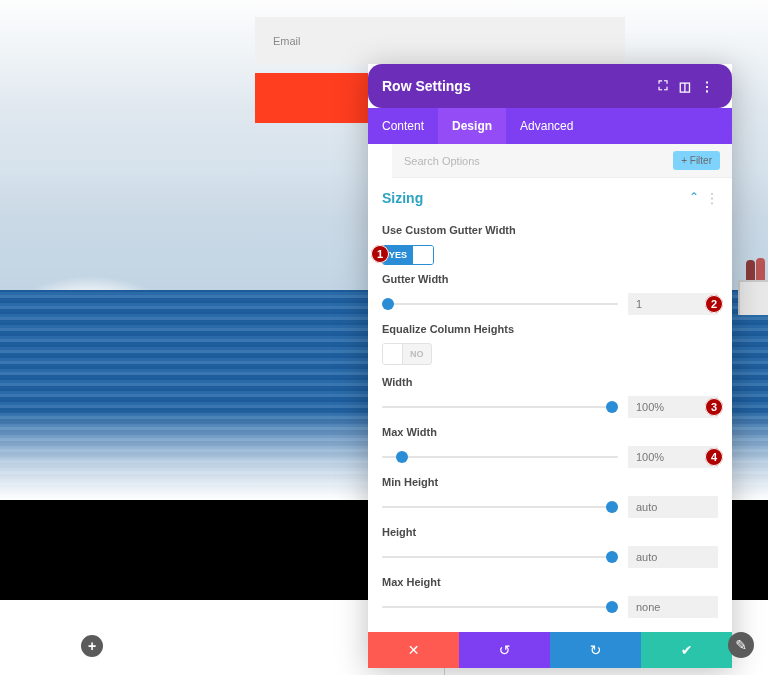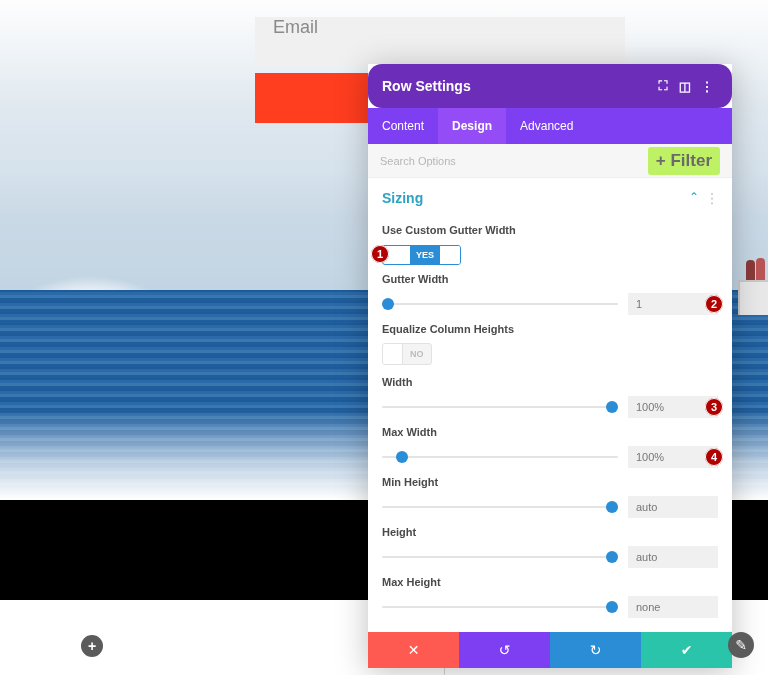--- a/index.html
+++ b/index.html
@@ -15,44 +15,44 @@
           pointer-events:none;}
   .sea{position:absolute;top:290px;left:0;right:0;height:210px;
        background:repeating-linear-gradient(180deg,#1d5b9a 0 2px,#2a6aa8 2px 5px,#3a77b0 5px 8px,#1f5e9d 8px 11px);}
   .sea::after{content:"";position:absolute;bottom:0;left:0;right:0;height:90px;
        background:linear-gradient(to top,#fff 0%,rgba(255,255,255,.7) 40%,transparent 100%);}
   .boat{position:absolute;right:0;top:225px;width:30px;height:90px;pointer-events:none;}
   .boat .deck{position:absolute;bottom:0;width:30px;height:35px;background:#e8e8e8;border-left:2px solid #c9c9c9;border-top:2px solid #c9c9c9;}
   .boat .p1{position:absolute;bottom:35px;left:8px;width:9px;height:20px;background:#8a3a3a;border-radius:4px 4px 0 0;}
   .boat .p2{position:absolute;bottom:35px;left:18px;width:9px;height:22px;background:#b55;border-radius:4px 4px 0 0;}
   .black-strip{position:absolute;top:500px;left:0;right:0;height:100px;background:#000;}
-  .email-box{position:absolute;top:17px;left:255px;width:370px;height:48px;background:#f0f0f0;display:flex;align-items:flex-start;padding:0 18px;color:#8a8a8a;font-size:18px;}
+  .email-box{position:absolute;top:17px;left:255px;width:370px;height:48px;background:#f0f0f0;display:flex;align-items:center;padding:0 18px;color:#8a8a8a;font-size:11px;}
   .orange-btn{position:absolute;top:73px;left:255px;width:370px;height:50px;background:#ff3d1f;}
   .add-circle{position:absolute;left:81px;top:635px;width:22px;height:22px;border-radius:50%;background:#5b5b5b;color:#fff;display:flex;align-items:center;justify-content:center;font-size:14px;font-weight:600;}
   .vline{position:absolute;left:444px;top:625px;width:1px;height:50px;background:#d4d4d4;}
 
   
   .modal{position:absolute;left:368px;top:64px;width:364px;background:#fff;box-shadow:0 4px 30px rgba(0,0,0,.25);display:flex;flex-direction:column;}
   .mtitle{background:#6c2eb9;color:#fff;height:44px;display:flex;align-items:center;padding:0 14px;font-size:14px;font-weight:600;border-radius:14px;}
   .mtitle .sp{flex:1;}
   .mtitle .ico{width:22px;text-align:center;font-size:13px;opacity:.95;cursor:pointer;}
   .mtabs{background:#7e3ff2;height:36px;display:flex;}
   .mtab{color:#fff;font-size:12px;padding:0 14px;display:flex;align-items:center;cursor:pointer;}
   .mtab.active{background:#944df6;font-weight:600;}
-  .msearch{height:34px;background:#f6f6f6;display:flex;align-items:center;padding:0 12px;border-bottom:1px solid #eee;}
+  .msearch{height:34px;background:#f6f6f6;display:flex;align-items:center;padding:0 12px;border-bottom:1px solid #eee;margin-left:24px;}
   .msearch .ph{flex:1;color:#b7b7b7;font-size:11px;}
-  .filter-btn{background:#bef264;color:#6a6a6a;font-size:17px;padding:4px 8px;border-radius:3px;cursor:pointer;font-weight:bold;}
+  .filter-btn{background:#7dd3fc;color:#6a6a6a;font-size:10px;padding:4px 8px;border-radius:3px;cursor:pointer;}
   .panel-head{display:flex;padding:12px 14px 10px;}
   .panel-head .t{color:#2da3c4;font-size:14px;font-weight:600;flex:1;}
   .panel-head .chev{color:#2da3c4;font-size:12px;margin-right:6px;cursor:pointer;}
   .panel-head .dots{color:#bdbdbd;font-size:14px;letter-spacing:-1px;cursor:pointer;}
   .body{padding:0 14px 14px;}
   .lbl{font-size:11px;font-weight:600;color:#4a4a4a;margin-top:8px;margin-bottom:8px;}
   .toggle{display:inline-flex;align-items:center;height:20px;border:1px solid #2a8dd6;border-radius:3px;overflow:hidden;cursor:pointer;}
-  .toggle .yes{background:#2a8dd6;color:#fff;font-size:9px;font-weight:700;padding:0 6px;height:100%;display:flex;align-items:center;margin-left:27px;}
+  .toggle .yes{background:#2a8dd6;color:#fff;font-size:9px;font-weight:700;padding:0 6px;height:100%;display:flex;align-items:center;}
   .toggle .handle{width:20px;height:100%;background:#fff;}
   .toggle-off{display:inline-flex;align-items:center;height:22px;border:1px solid #e2e2e2;border-radius:3px;overflow:hidden;background:#f4f4f4;cursor:pointer;}
   .toggle-off .handle{width:20px;height:100%;background:#fff;border-right:1px solid #e2e2e2;}
   .toggle-off .no{font-size:9px;font-weight:700;color:#bcbcbc;padding:0 7px;}
   .row{display:flex;align-items:center;gap:10px;}
   .slider{flex:1;position:relative;height:20px;}
   .track{position:absolute;top:9px;left:0;right:0;height:2px;background:#e3e3e3;border-radius:2px;}
   .thumb{position:absolute;top:4px;width:12px;height:12px;border-radius:50%;background:#2a8dd6;cursor:pointer;}
   .valbox{width:90px;height:22px;background:#f0f0f0;font-size:11px;color:#777;display:flex;align-items:center;padding:0 8px;position:relative;}
   .badge{position:absolute;width:18px;height:18px;border-radius:50%;background:#b00000;color:#fff;font-size:11px;font-weight:700;display:flex;align-items:center;justify-content:center;z-index:5;box-shadow:0 0 0 1px #fff inset;}

